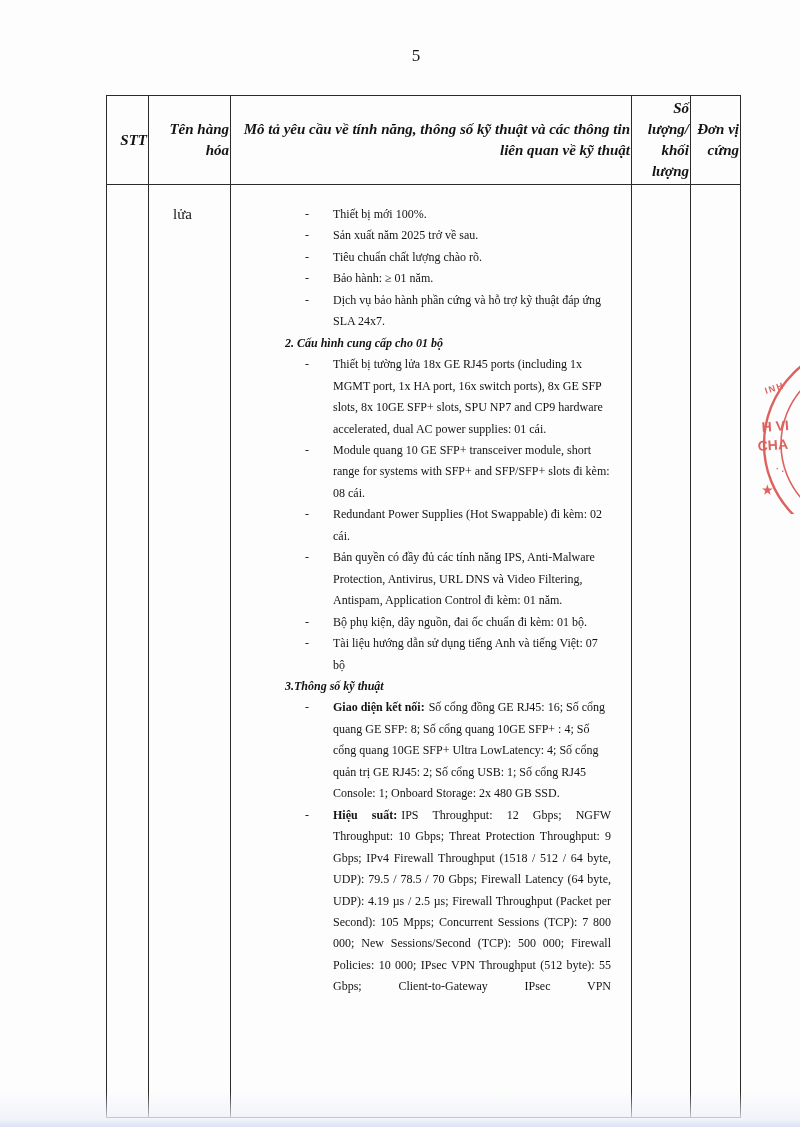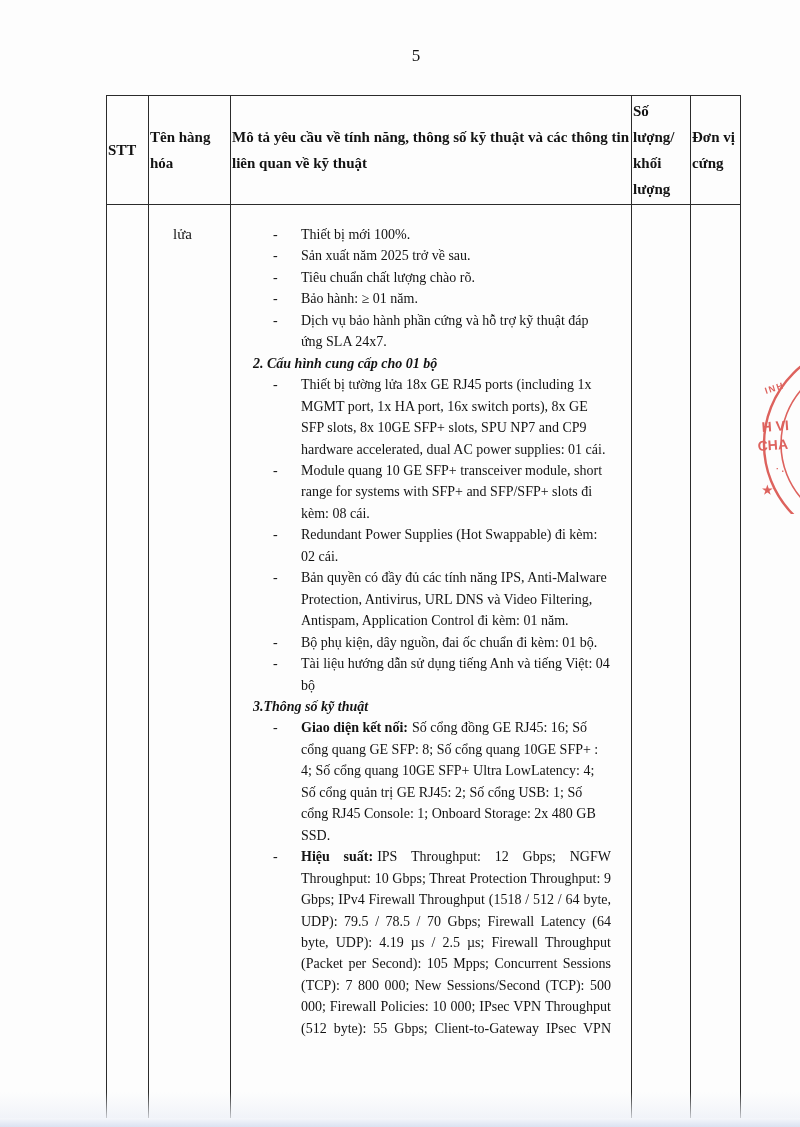--- a/index.html
+++ b/index.html
@@ -6,29 +6,29 @@
   body{width:800px;height:1127px;position:relative;background:#ffffff;
        font-family:"Liberation Serif", serif;color:#131313;}
   .page{position:absolute;inset:0;background:#fdfdfd;overflow:hidden;}
 
   .page-number{position:absolute;top:46px;left:106px;width:620px;
        text-align:center;font-size:17px;}
 
   table.doc{position:absolute;left:106px;top:95px;width:620px;
        border-collapse:collapse;table-layout:fixed;}
   table.doc th, table.doc td{border:1.6px solid #2b2b2b;padding:16px;}
-  table.doc th{font-size:15px;font-weight:bold;text-align:left;
-       vertical-align:middle;line-height:26px;padding:2px 1px;}
+  table.doc th{font-size:15px;font-weight:bold;text-align:right;
+       vertical-align:middle;line-height:21px;padding:2px 1px;font-style:italic;}
   th.h-stt{width:39px;} th.h-name{width:79px;} th.h-desc{width:398px;}
   th.h-qty{width:56px;} th.h-unit{width:47px;}
   tr.body-row td{vertical-align:top;height:900px;}
 
   .name-cell{padding:3px 4px 0 8px;font-size:15px;line-height:21.4px;}
   .desc-inner{height:895px;overflow:hidden;padding:3px 4px 0 6px;
-       font-size:14px;line-height:21.45px;}
+       font-size:12px;line-height:21.45px;margin-left:32px;}
 
   .b-item{position:relative;padding-left:48px;}
   .b-item::before{content:"-";position:absolute;left:20px;top:0;}
   .sec-heading{font-weight:bold;font-style:italic;}
   .lead{font-weight:bold;margin-right:4px;}
   .justify{text-align:justify;text-align-last:justify;}
 
   .stamp{position:absolute;left:752px;top:362px;width:48px;height:152px;
        overflow:hidden;opacity:.85;}
   .stamp text{fill:#d84742;font-family:"Liberation Sans",sans-serif;font-weight:bold;}
@@ -68,21 +68,21 @@
           <div class="b-item">Bảo hành: ≥ 01 năm.</div>
           <div class="b-item">Dịch vụ bảo hành phần cứng và hỗ trợ kỹ thuật đáp ứng SLA 24x7.</div>
 
           <div class="sec-heading">2. Cấu hình cung cấp cho 01 bộ</div>
 
           <div class="b-item">Thiết bị tường lửa 18x GE RJ45 ports (including 1x MGMT port, 1x HA port, 16x switch ports), 8x GE SFP slots, 8x 10GE SFP+ slots, SPU NP7 and CP9 hardware accelerated, dual AC power supplies: 01 cái.</div>
           <div class="b-item">Module quang 10 GE SFP+ transceiver module, short range for systems with SFP+ and SFP/SFP+ slots đi kèm: 08 cái.</div>
           <div class="b-item">Redundant Power Supplies (Hot Swappable) đi kèm: 02 cái.</div>
           <div class="b-item">Bản quyền có đầy đủ các tính năng IPS, Anti-Malware Protection, Antivirus, URL DNS và Video Filtering, Antispam, Application Control đi kèm: 01 năm.</div>
           <div class="b-item">Bộ phụ kiện, dây nguồn, đai ốc chuẩn đi kèm: 01 bộ.</div>
-          <div class="b-item">Tài liệu hướng dẫn sử dụng tiếng Anh và tiếng Việt: 04 bộ</div>
+          <div class="b-item">Tài liệu hướng dẫn sử dụng tiếng Anh và tiếng Việt: 07 bộ</div>
 
           <div class="sec-heading">3.Thông số kỹ thuật</div>
 
           <div class="b-item">
             <span class="lead">Giao diện kết nối:</span><span>Số cổng đồng GE RJ45: 16; Số cổng quang GE SFP: 8; Số cổng quang 10GE SFP+ : 4; Số cổng quang 10GE SFP+ Ultra LowLatency: 4; Số cổng quản trị GE RJ45: 2; Số cổng USB: 1; Số cổng RJ45 Console: 1; Onboard Storage: 2x 480 GB SSD.</span>
           </div>
           <div class="b-item justify">
             <span class="lead">Hiệu suất:</span><span>IPS Throughput: 12 Gbps; NGFW Throughput: 10 Gbps; Threat Protection Throughput: 9 Gbps; IPv4 Firewall Throughput (1518 / 512 / 64 byte, UDP): 79.5 / 78.5 / 70 Gbps; Firewall Latency (64 byte, UDP): 4.19 µs / 2.5 µs; Firewall Throughput (Packet per Second): 105 Mpps; Concurrent Sessions (TCP): 7 800 000; New Sessions/Second (TCP): 500 000; Firewall Policies: 10 000; IPsec VPN Throughput (512 byte): 55 Gbps; Client-to-Gateway IPsec VPN</span>
           </div>
 

